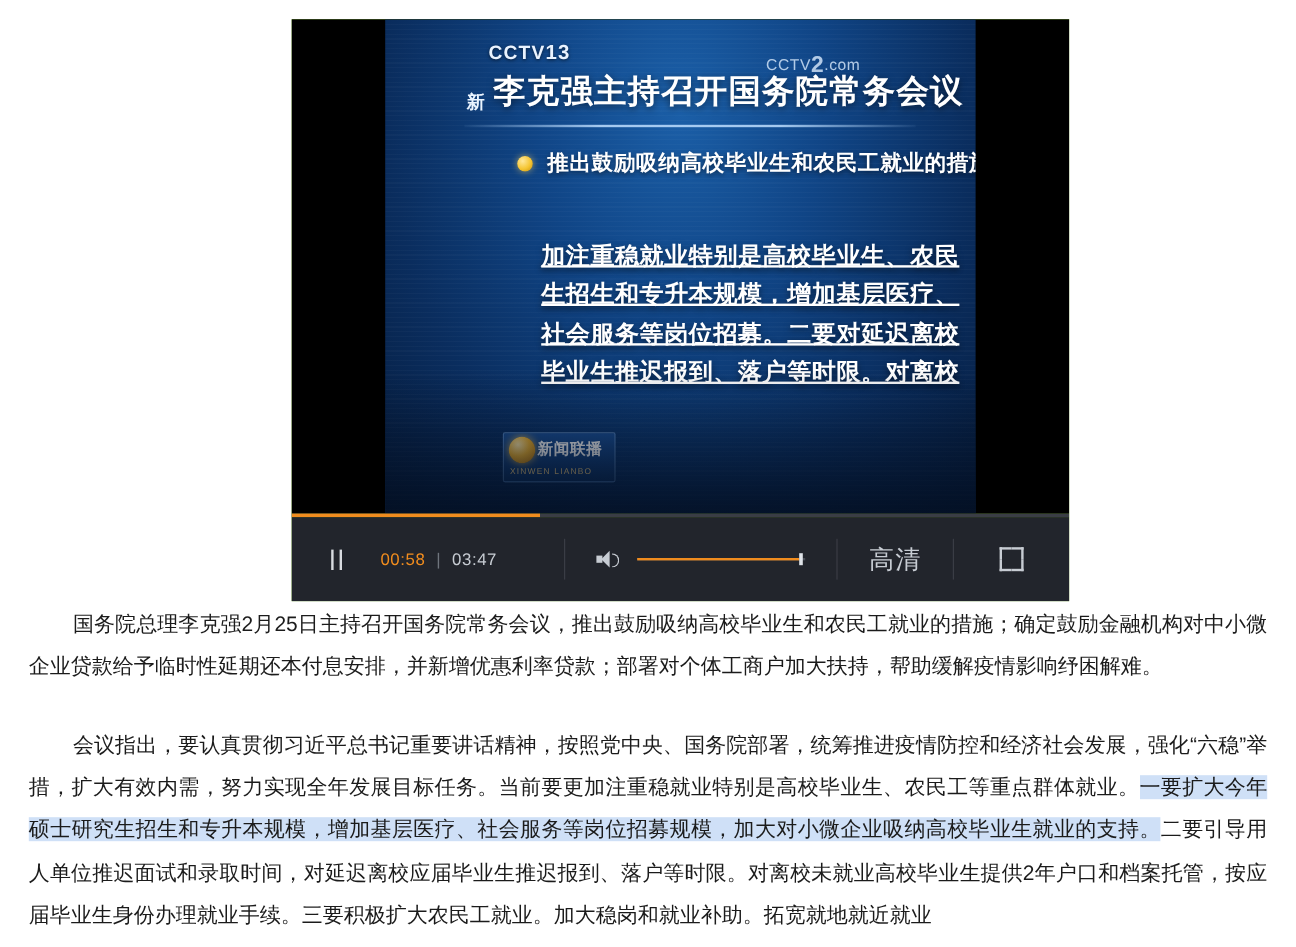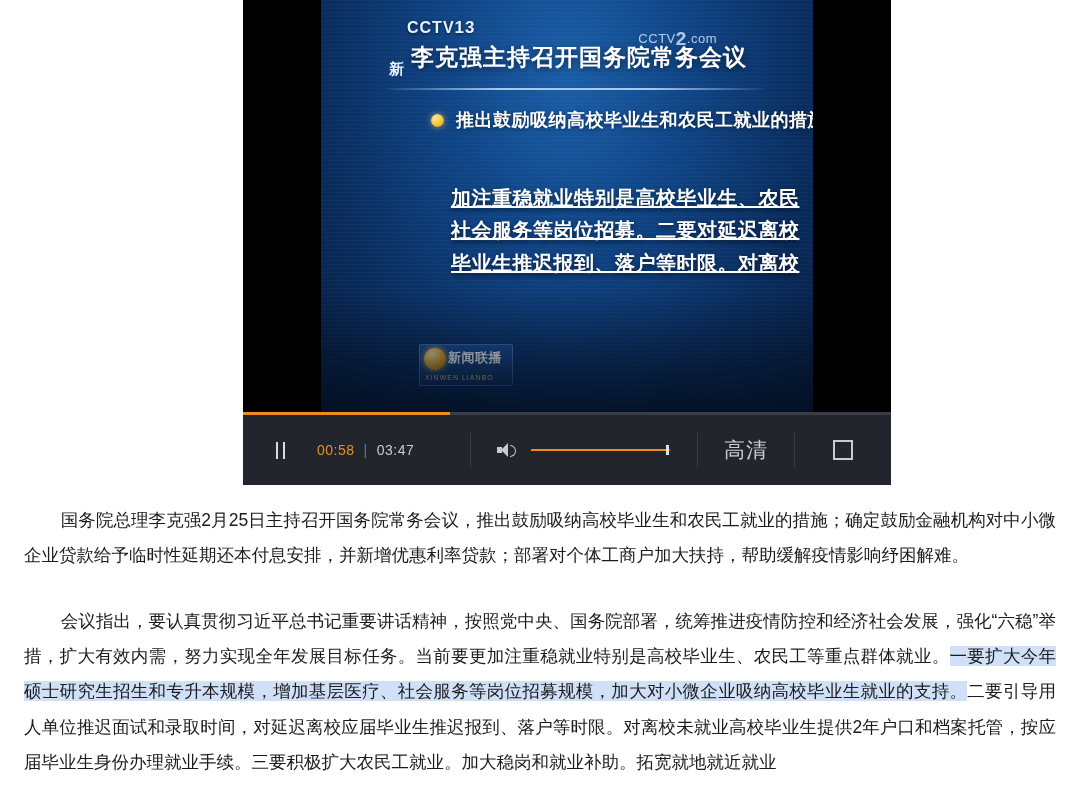--- a/index.html
+++ b/index.html
@@ -13,21 +13,21 @@
     font-family: "Liberation Sans", sans-serif;
     color: #222;
     overflow: hidden;
     position: relative;
   }
 
   
   .player {
     position: absolute;
     left: 243px;
-    top: 0;
+    top: 16px;
     width: 648px;
     height: 485px;
     background: #4d7c0f;
     overflow: hidden;
   }
   .video-frame {
     position: absolute;
     left: 0;
     top: 0;
     width: 648px;
@@ -103,21 +103,21 @@
   .headline-xin {
     position: absolute;
     left: -22px;
     top: 18px;
     color: #eaf4ff;
     font-size: 15px;
     font-weight: bold;
   }
   .headline {
     color: #ffffff;
-    font-size: 23px;
+    font-size: 27px;
     font-weight: bold;
     letter-spacing: 1px;
     text-shadow: 0 2px 6px rgba(0,0,0,0.55);
     white-space: nowrap;
   }
   .headline-rule {
     position: absolute;
     left: -24px;
     right: -10px;
     top: 46px;
@@ -399,20 +399,21 @@
         <div class="headline-rule"></div>
       </div>
 
       <div class="bullet-row">
         <span class="bullet-dot"></span>
         <span class="bullet-text">推出鼓励吸纳高校毕业生和农民工就业的措施</span>
       </div>
 
       <div class="body-text">
         <div>加注重稳就业特别是高校毕业生、农民</div>
+        <div>生招生和专升本规模，增加基层医疗、</div>
         <div>社会服务等岗位招募。二要对延迟离校</div>
         <div>毕业生推迟报到、落户等时限。对离校</div>
       </div>
 
       <div class="xwlb-logo">
         <span class="xwlb-globe"></span>
         <span class="xwlb-cn">新闻联播</span>
         <span class="xwlb-en">XINWEN LIANBO</span>
       </div>
     </div>

